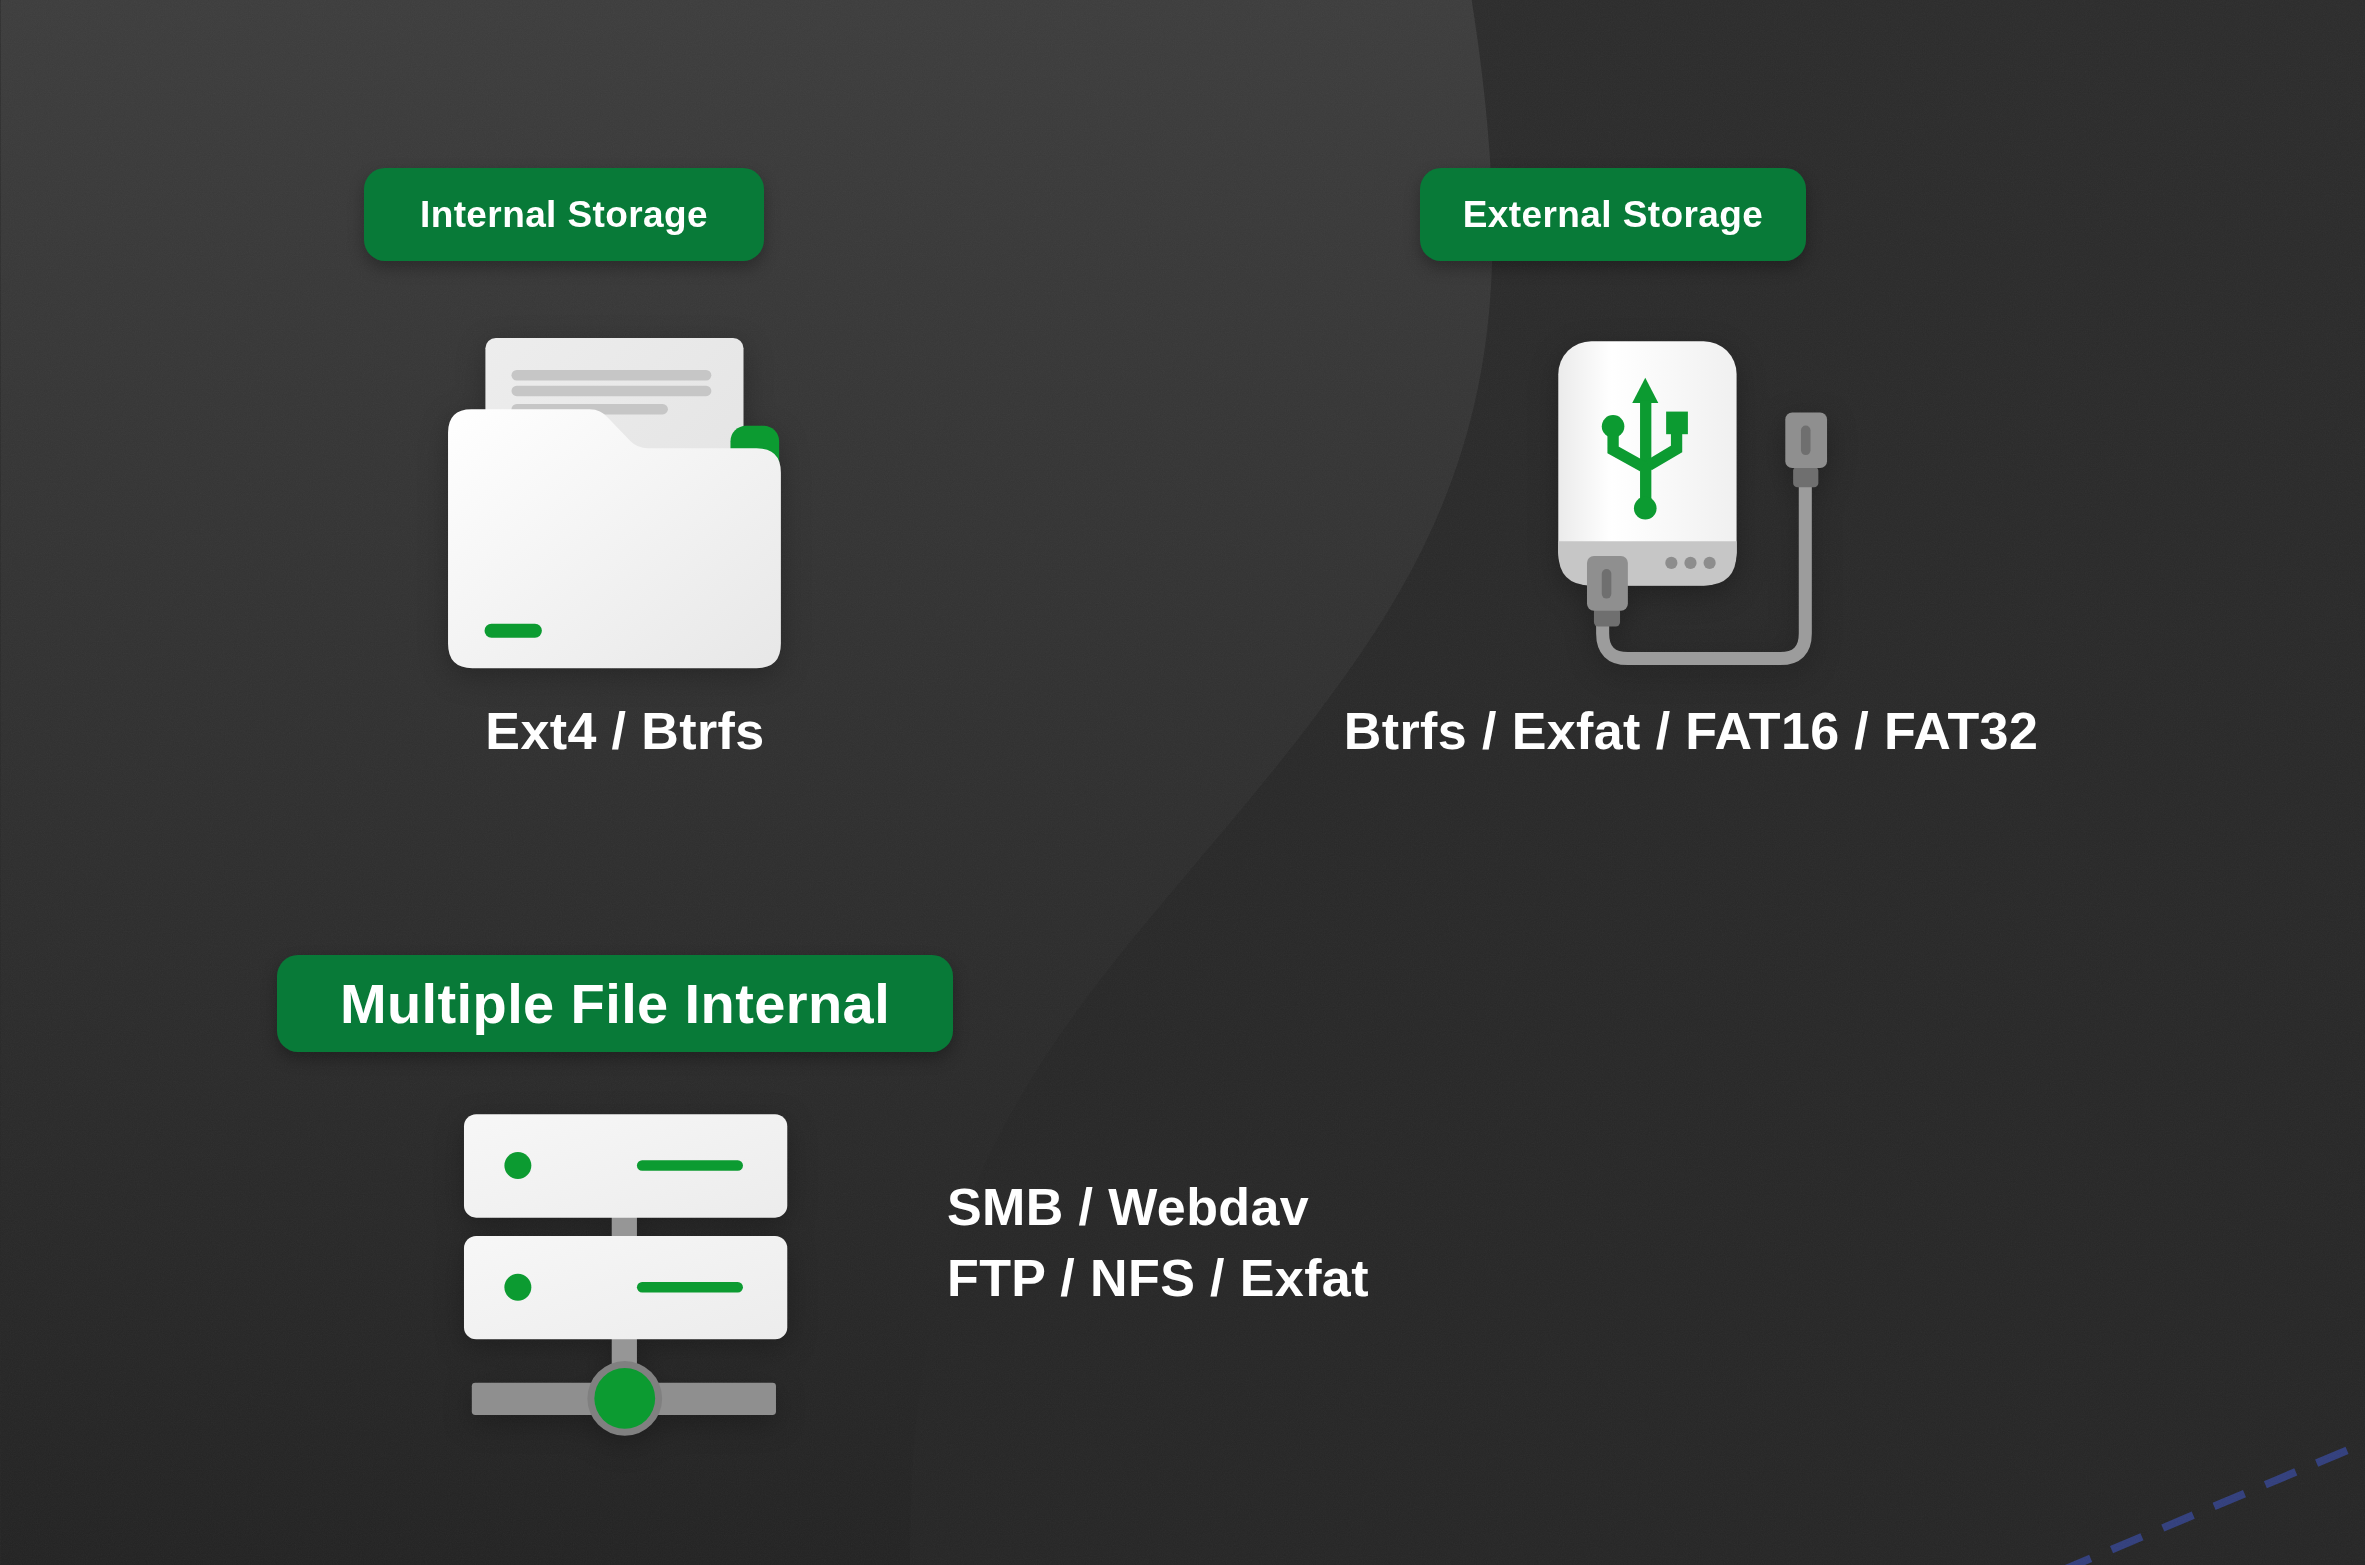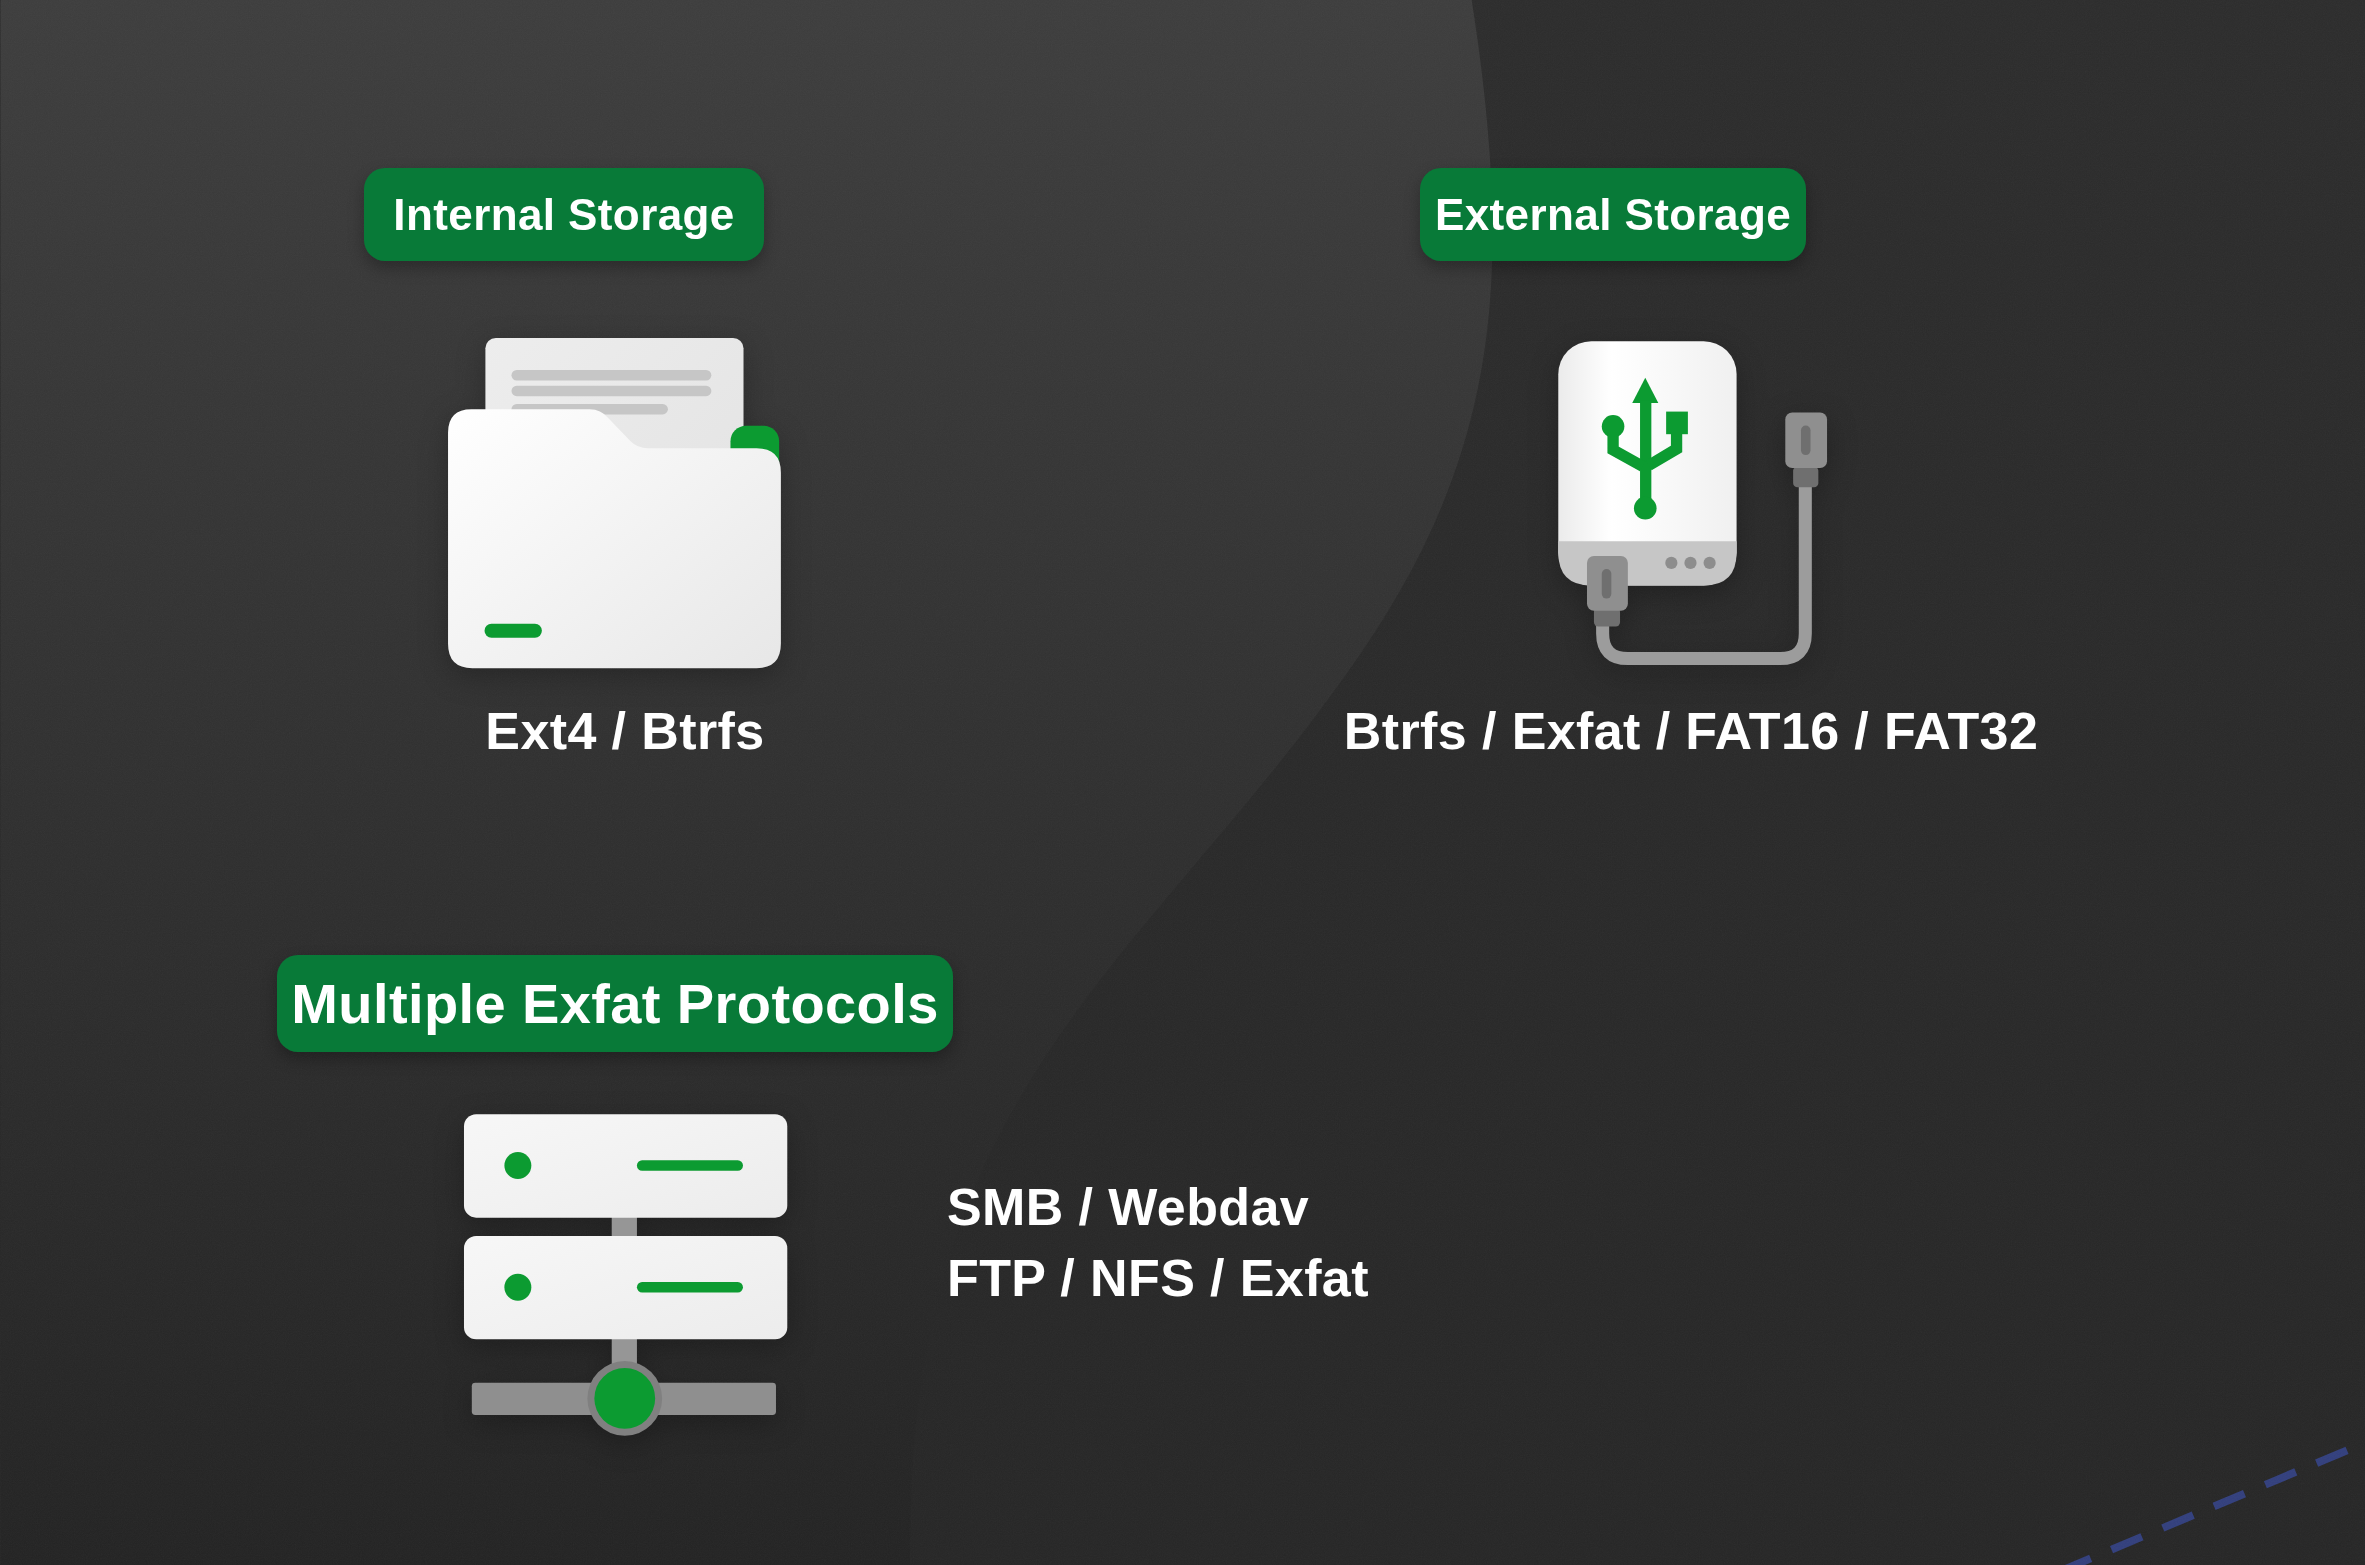--- a/index.html
+++ b/index.html
@@ -11,21 +11,21 @@
   .bg-svg{position:absolute;left:0;top:0;width:2366px;height:1565px;display:block;}
   .section{position:absolute;}
   .badge{
     position:absolute;display:flex;align-items:center;justify-content:center;
     background:var(--badge-green,#087a38);
     border-radius:21px;
     color:var(--text,#ffffff);
     font-weight:700;letter-spacing:0.4px;
     box-shadow:0 7px 15.7px rgba(0,0,0,.28);
   }
-  .badge.small{height:93px;font-size:44px;}
+  .badge.small{height:93px;font-size:37px;}
   .badge.large{height:97px;font-size:56px;}
   .caption{
     position:absolute;color:var(--text,#ffffff);
     font-weight:700;font-size:52px;line-height:70px;letter-spacing:0.4px;
     white-space:nowrap;
     margin-left:9px;
   }
   .caption.centered{transform:translateX(-50%);text-align:center;}
   .icon-svg{position:absolute;display:block;filter:drop-shadow(0 8.7px 14px rgba(0,0,0,.25));}
 </style>
@@ -136,21 +136,21 @@
     </g>
   </svg>
 
   <div class="caption centered" style="left:1682px;top:696px;">
     <div>Btrfs / Exfat / FAT16 / FAT32</div>
   </div>
 </div>
 
 <div class="section">
   <div class="badge large" style="left:277px;top:955px;width:676px;">
-    <span>Multiple Exfat Protocols</span>
+    <span>Multiple File Internal</span>
   </div>
 
   <svg class="icon-svg" style="left:444px;top:1096px;" width="365" height="365" viewBox="0 0 420 420" xmlns="http://www.w3.org/2000/svg">
     <defs>
       <linearGradient id="gBar" x1="0" y1="0" x2="1" y2="1">
         <stop offset="0" stop-color="#f7f7f7"></stop>
           <stop offset="1" stop-color="#ececec"></stop>
       </linearGradient>
     </defs>
     <rect x="193" y="136" width="29" height="30" style="fill:var(--connector-gray,#969696)"></rect>

